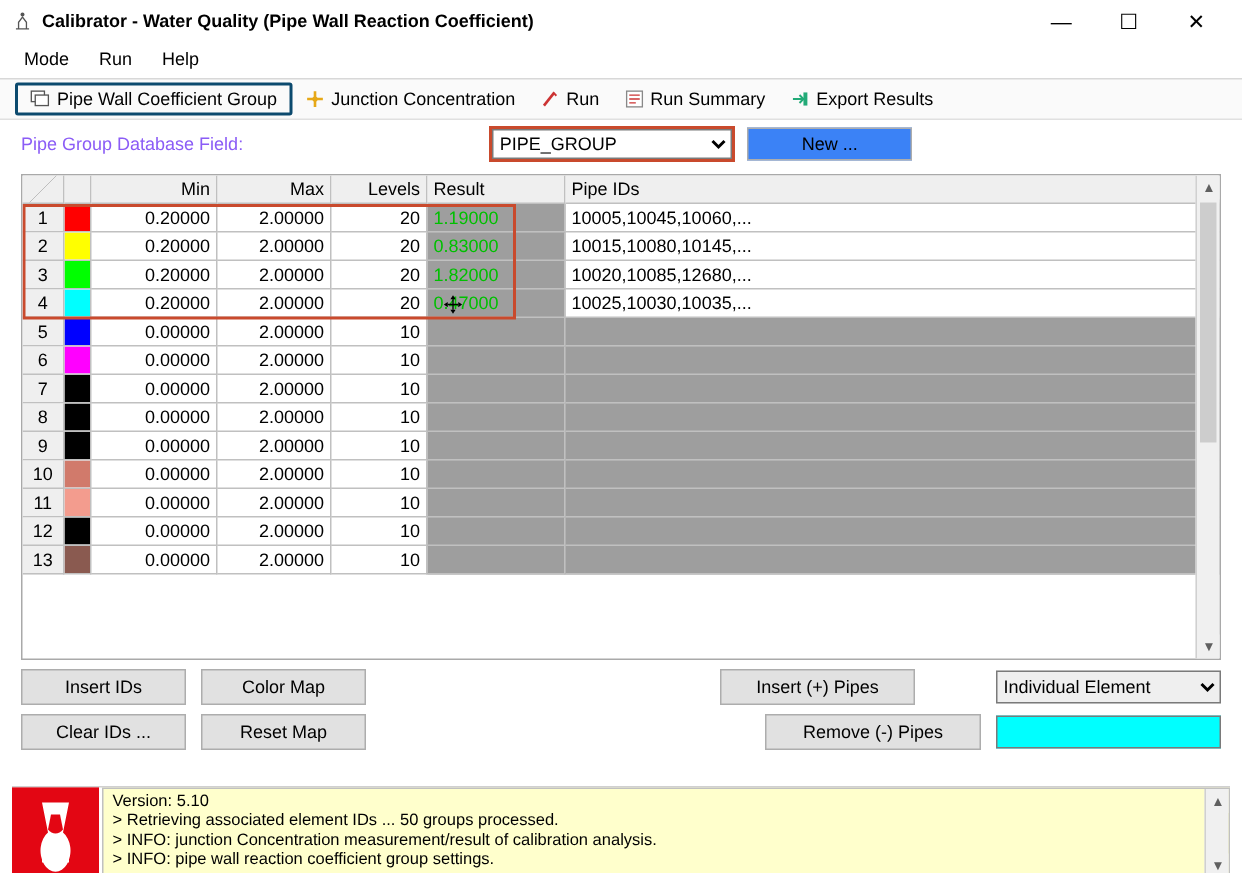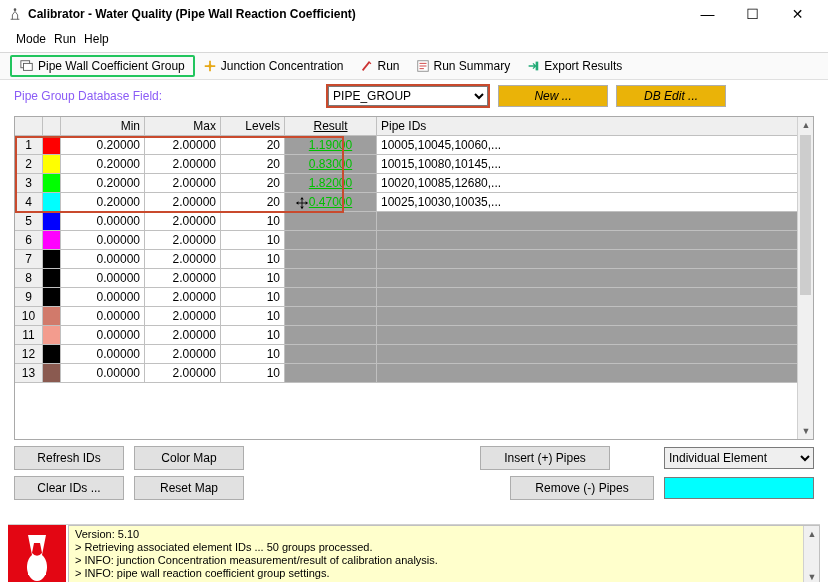--- a/index.html
+++ b/index.html
@@ -23,21 +23,21 @@
   .title-icon { width: 14px; height: 14px; margin-right: 6px; }
   .title-text { flex: 1; font-size: 12px; color: #000; font-weight: bold; }
   .winbtn {
     width: 45px; height: 28px;
     display: flex; align-items: center; justify-content: center;
     font-size: 14px; color: #000;
   }
 
   .menubar {
     display: flex;
-    gap: 0;
+    gap: 12px;
     padding: 2px 12px 4px;
     font-size: 12px;
   }
   .menuitem { padding: 2px 4px; }
 
   .toolbar {
     display: flex;
     align-items: center;
     padding: 2px 10px;
     border-top: 1px solid #d8d8d8;
@@ -47,21 +47,21 @@
   }
   .tabbtn {
     display: flex; align-items: center;
     gap: 4px;
     padding: 2px 8px;
     font-size: 12px;
     color: #000;
   }
   .tabbtn .min-icon { width: 14px; height: 14px; }
   .pipe-group-active {
-    border: 2px solid #22c55e;
+    border: 2px solid #0c4a6e;
     border-radius: 2px;
   }
 
   .fieldrow {
     display: flex;
     align-items: center;
     padding: 4px 14px 8px;
     gap: 8px;
   }
   .fieldlabel { color: #8b5cf6; font-size: 12px; margin-right: 8px; }
@@ -73,25 +73,24 @@
   .selectwrap select {
     width: 100%; height: 20px;
     font-size: 12px;
     border: 1px solid #7a7a7a;
     background: #fff;
   }
   .stdbtn {
     height: 22px;
     min-width: 110px;
     font-size: 12px;
-    background: #eab308;
+    background: #3b82f6;
     border: 1px solid #adadad;
     padding: 0 14px;
     cursor: pointer;
-    font-style: italic;
   }
 
   .tablewrap {
     margin: 0 14px;
     border: 1px solid #a9a9a9;
     position: relative;
     height: 324px;
     overflow: hidden;
     background: #fff;
   }
@@ -114,21 +113,21 @@
     font-weight: normal;
   }
   .th.diag {
     background: linear-gradient(135deg, #efefef 49%, #a0a0a0 50%, #efefef 51%);
   }
   .col-idx { width: 28px; text-align: center; background:#efefef; }
   .col-color { width: 18px; padding:0; }
   .col-min { width: 84px; text-align: right; }
   .col-max { width: 76px; text-align: right; }
   .col-levels { width: 64px; text-align: right; }
-  .col-result { width: 92px; text-align: center; text-decoration: underline; }
+  .col-result { width: 92px; text-align: left; }
   .col-pipes { flex: 1; min-width: 320px; text-align: left; padding-left: 4px; }
 
   .tablebody { position: relative; }
   .row { display: flex; }
   .colorcell-inner { width: 100%; height: 100%; }
   .result-has { background: #9e9e9e; color: #00c000; }
   .result-blank { background: #9e9e9e; }
   .pipes-blank { background: #9e9e9e; }
 
   .redbox { position: absolute; border: 2px solid #c94a2d; pointer-events: none; }
@@ -289,21 +288,20 @@
 
 <div class="fieldrow">
   <span class="fieldlabel">Pipe Group Database Field:</span>
   <div style="width:140px"></div>
   <div class="selectwrap">
     <select>
       <option>PIPE_GROUP</option>
     </select>
   </div>
   <button class="stdbtn">New ...</button>
-  <button class="stdbtn">DB Edit ...</button>
 </div>
 
 <div class="tablewrap">
   <div class="tablehead">
     <div class="th diag col-idx"></div>
     <div class="th col-color"></div>
     <div class="th col-min">Min</div>
     <div class="th col-max">Max</div>
     <div class="th col-levels">Levels</div>
     <div class="th col-result">Result</div>
@@ -465,21 +463,21 @@
   </div>
 
   <div class="scrollbar-v">
     <div class="scroll-arrow">▲</div>
     <div class="scroll-thumb"></div>
     <div class="scroll-arrow" style="position:absolute;bottom:0;">▼</div>
   </div>
 </div>
 
 <div class="btnrow">
-  <button class="btn2">Refresh IDs</button>
+  <button class="btn2">Insert IDs</button>
   <button class="btn2">Color Map</button>
   <div class="spacer"></div>
   <button class="btn2" style="width:130px">Insert (+) Pipes</button>
   <select class="elem-select">
     <option>Individual Element</option>
   </select>
 </div>
 <div class="btnrow" style="padding-top:0">
   <button class="btn2">Clear IDs ...</button>
   <button class="btn2">Reset Map</button>

